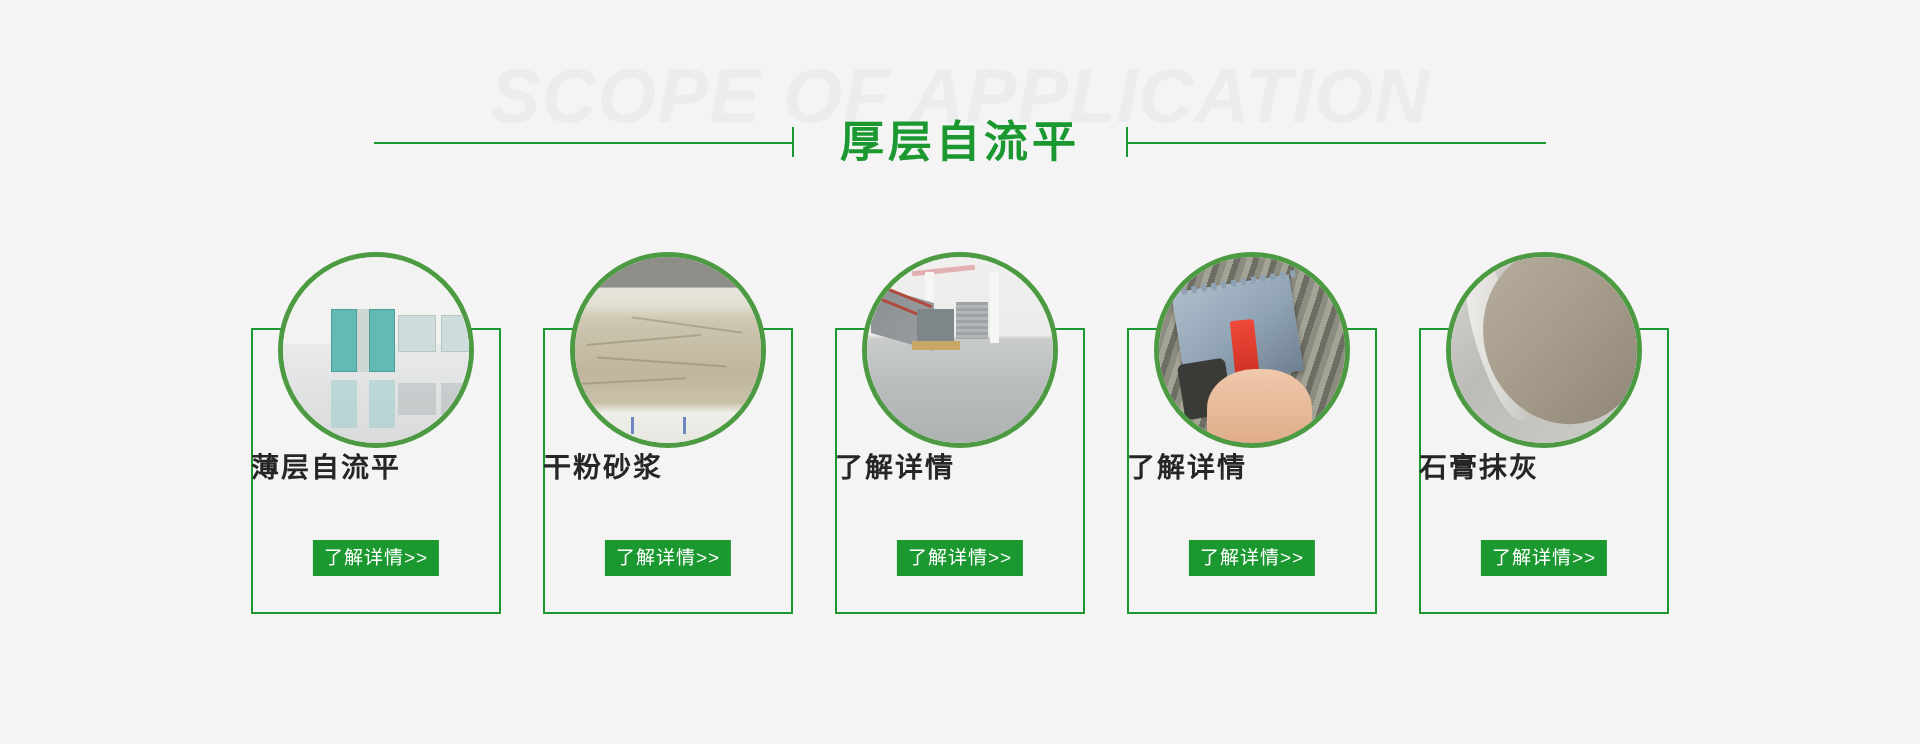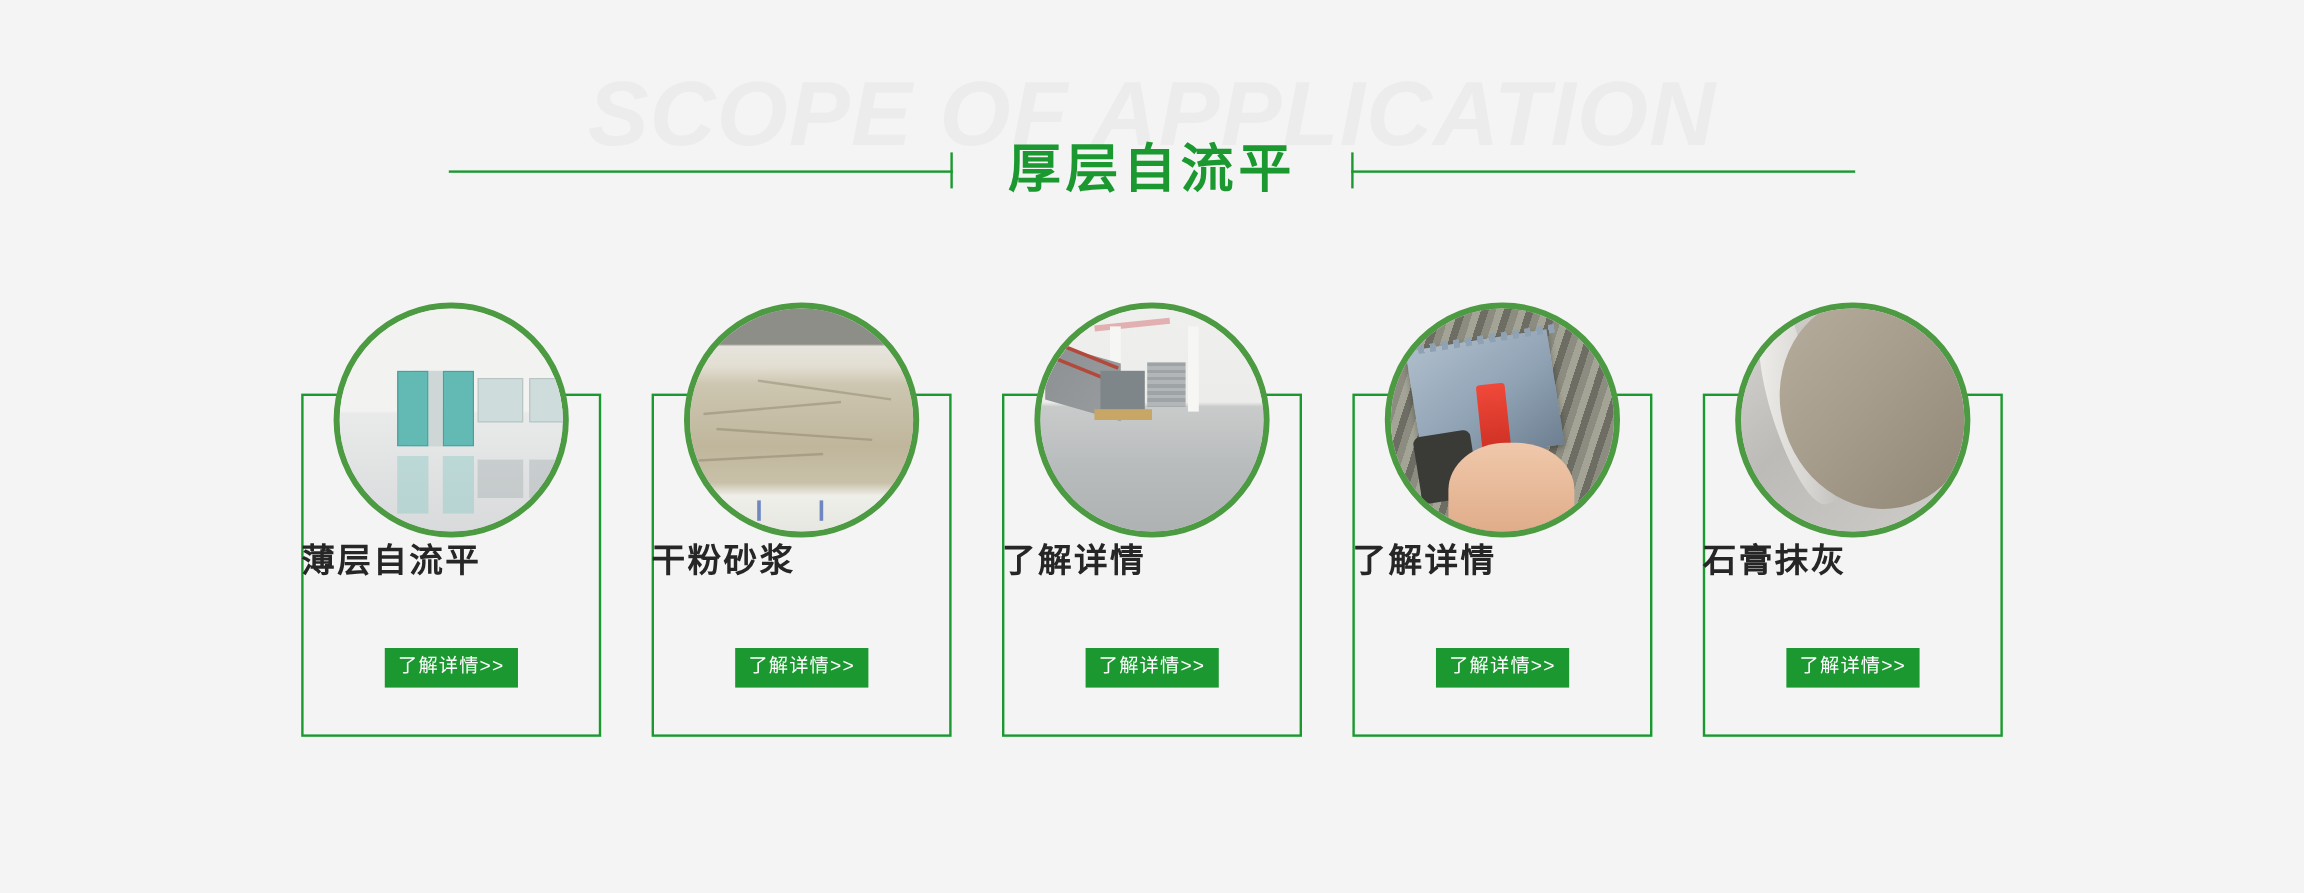--- a/index.html
+++ b/index.html
@@ -168,21 +168,21 @@
     z-index: 4;
   }
 
   .detail-btn {
     position: absolute;
     left: 50%;
     top: 288px;
     transform: translateX(-50%);
     background: #1b9930;
     color: #ffffff;
-    font-size: 16px;
+    font-size: 19px;
     line-height: 1;
     padding: 8px 11px 9px 11px;
     border: none;
     cursor: pointer;
     white-space: nowrap;
     letter-spacing: 1px;
     font-family: "Liberation Sans", "DejaVu Sans", sans-serif;
     z-index: 4;
   }
 

